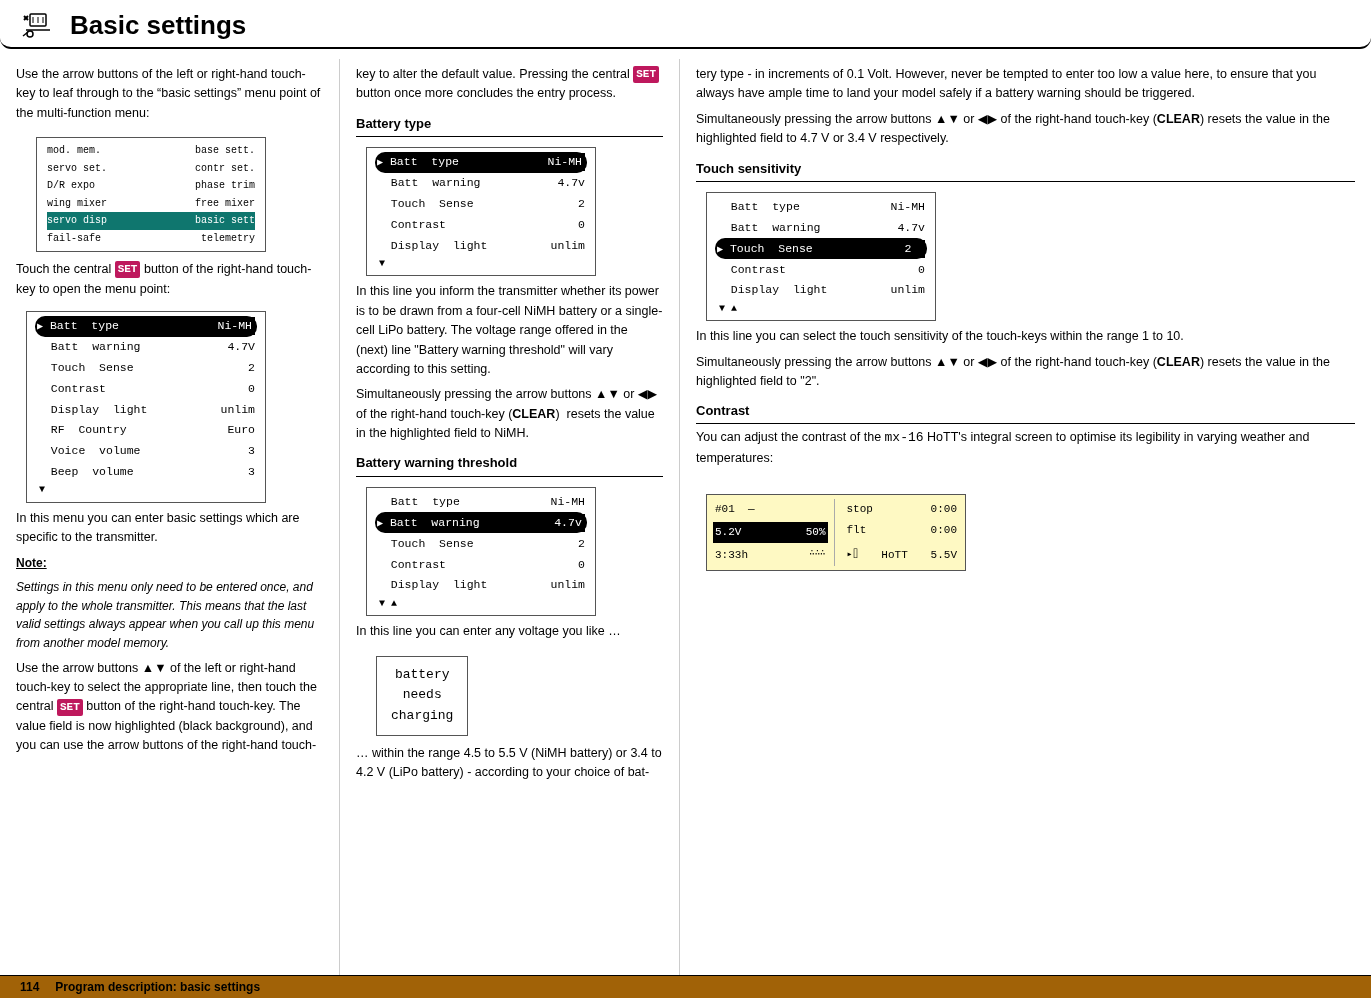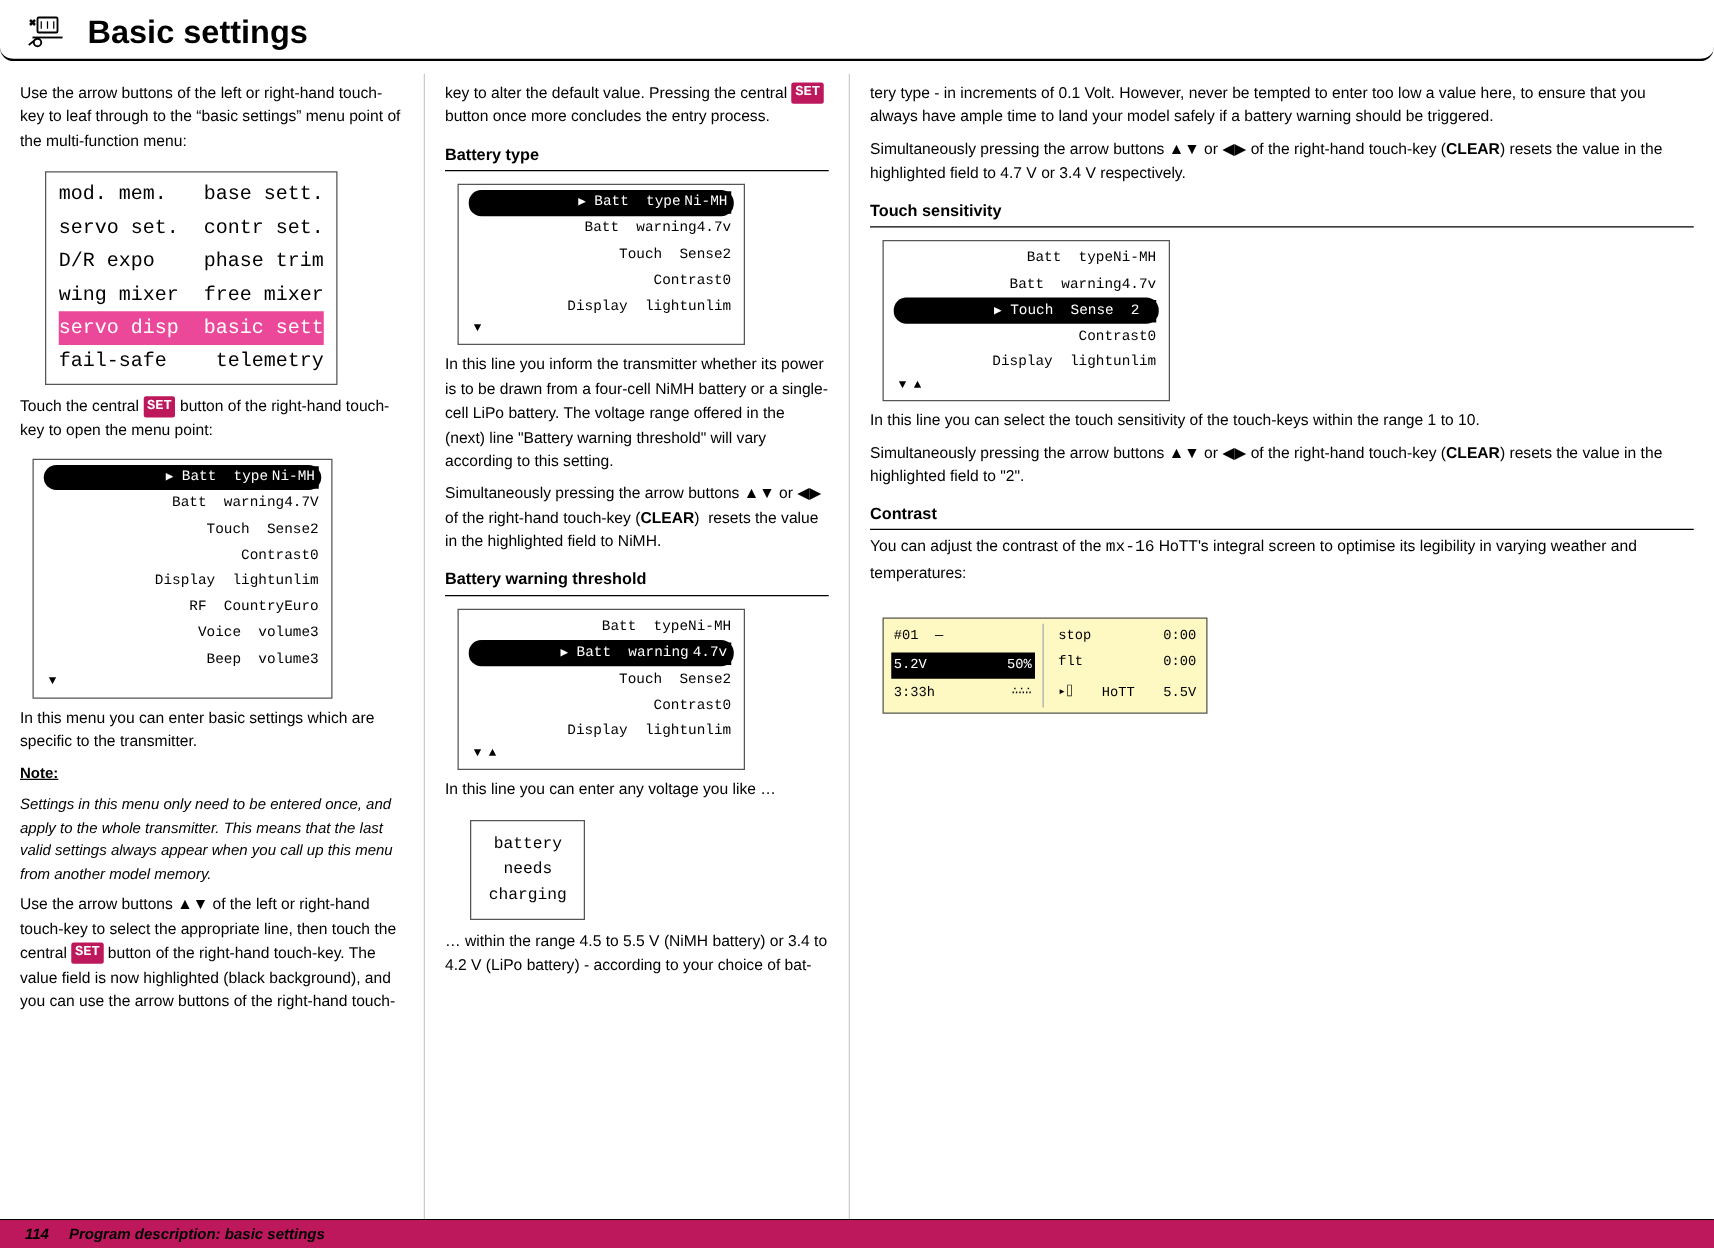--- a/index.html
+++ b/index.html
@@ -52,51 +52,51 @@
       font-size: 12.5px;
       line-height: 1.55;
     }
     .col:last-child { border-right: none; }
 
     
     .menu-box {
       border: 1.5px solid #555;
       background: #fff;
       font-family: 'Courier New', monospace;
-      font-size: 16px;
+      font-size: 10px;
       padding: 4px 10px;
       margin: 8px 0 8px 20px;
       display: inline-block;
       min-width: 230px;
     }
     .menu-box .menu-row {
       display: flex;
       justify-content: space-between;
       gap: 20px;
       padding: 1px 0;
     }
     .menu-box .menu-row.highlighted {
-      background: #ec4899;
+      background: #0f766e;
       color: #fff;
     }
 
     
     .screen-box {
       border: 1.5px solid #555;
       background: #fff;
       font-family: 'Courier New', monospace;
       font-size: 11.5px;
       padding: 4px 8px;
       margin: 6px 0 6px 10px;
       display: inline-block;
       min-width: 220px;
     }
     .screen-box .srow {
       display: flex;
-      justify-content: flex-end;
+      justify-content: space-between;
       padding: 1.5px 2px;
       border-radius: 10px;
     }
     .screen-box .srow.active-row {
       background: #000;
       color: #fff;
     }
     .screen-box .srow .val-box {
       background: #000;
       color: #fff;
@@ -188,28 +188,27 @@
 
     
     strong { font-weight: bold; }
 
     
     .footer {
       position: fixed;
       bottom: 0;
       left: 0;
       right: 0;
-      background: #be185d;
+      background: #a16207;
       border-top: 1px solid #000;
       padding: 4px 20px;
       font-size: 12px;
       font-weight: bold;
       display: flex;
       gap: 16px;
-      font-style: italic;
     }
     .mx16 { font-family: 'Courier New', monospace; font-weight: normal; font-size: 13px; }
 
     
     .tri-right::before { content: '▶'; font-size: 10px; }
   </style>
 </head>
 <body>
 
 <div class="header">

